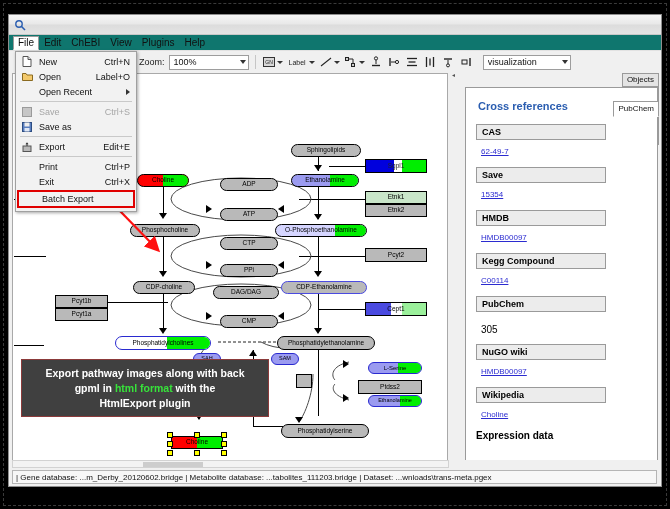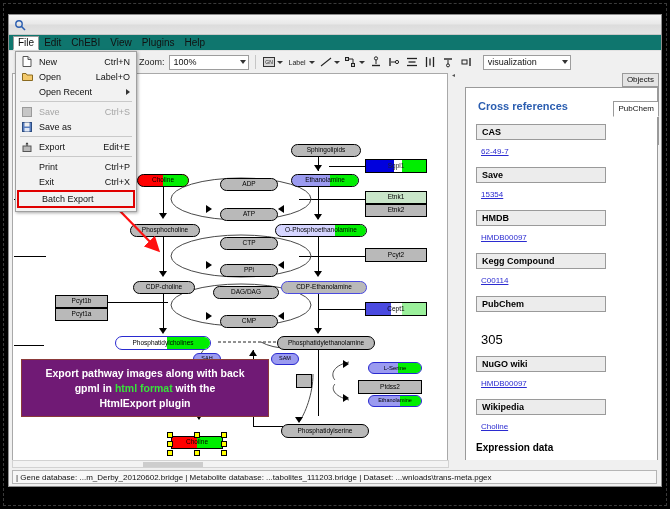--- a/index.html
+++ b/index.html
@@ -59,41 +59,41 @@
   .edge{position:absolute;background:#000;}
   .vline{width:1px;}
   .hline{height:1px;}
   .arrow-d{position:absolute;width:0;height:0;border-left:4px solid transparent;border-right:4px solid transparent;border-top:6px solid #000;}
   .arrow-r{position:absolute;width:0;height:0;border-top:4px solid transparent;border-bottom:4px solid transparent;border-left:6px solid #000;}
   .arrow-l{position:absolute;width:0;height:0;border-top:4px solid transparent;border-bottom:4px solid transparent;border-right:6px solid #000;}
   .arrow-u{position:absolute;width:0;height:0;border-left:4px solid transparent;border-right:4px solid transparent;border-bottom:6px solid #000;}
   .handle{position:absolute;width:4px;height:4px;background:#ffff00;border:1px solid #000;z-index:9;}
 
   
-  .annot{position:absolute;background:#701a75;border:1px solid #8b3a3a;color:#fff;
+  .annot{position:absolute;background:#404040;border:1px solid #8b3a3a;color:#fff;
      font-size:10.5px;font-weight:bold;text-align:center;display:flex;align-items:center;
      justify-content:center;line-height:15px;z-index:8;padding:2px 6px;box-sizing:border-box;}
   .annot .hl{color:#37e23a;}
 
   
   .redarrow{position:absolute;z-index:30;pointer-events:none;}
 
   
   .sidepanel{flex:1;display:flex;flex-direction:column;background:#f0f0f0;padding:2px 3px 2px 0;box-sizing:border-box;}
   .tabstrip{display:flex;align-items:flex-end;height:14px;padding-left:8px;gap:0px;flex-direction:column;}
   .tab{font-size:8px;color:#111;background:#e4e4e4;border:1px solid #9a9a9a;
      padding:1px 4px;margin-right:-1px;line-height:10px;white-space:nowrap;}
   .tab.sel{background:#fff;border-bottom:1px solid #fff;font-size:8px;padding:2px 4px;position:relative;z-index:3;}
   .panelbody{flex:1;background:#fff;border:1px solid #9a9a9a;margin-left:8px;
      overflow:hidden;position:relative;padding:8px 10px;box-sizing:border-box;}
   .xref-title{color:#2a5db0;font-size:11px;font-weight:bold;margin:4px 0 12px 2px;}
   .xsec{margin-bottom:9px;}
   .xhead{background:#ececec;border:1px solid #9a9a9a;font-size:9px;font-weight:bold;color:#000;
      padding:2px 5px;width:130px;box-sizing:border-box;}
-  .xval{font-size:13px;margin:20px 0 0 5px;color:#000;}
+  .xval{font-size:10px;margin:12px 0 0 5px;color:#000;}
   .xlink{font-size:8px;margin:4px 0 0 5px;color:#2b2bd0;text-decoration:underline;display:inline-block;}
   .expdata{font-size:10px;font-weight:bold;color:#000;margin-top:4px;}
 
   
   .splitter{width:7px;background:#f0f0f0;display:flex;flex-direction:column;align-items:center;
      justify-content:flex-start;padding-top:2px;}
   .split-dot{font-size:6px;color:#555;line-height:5px;}
 
   
   .statusbar{position:absolute;left:0;right:0;bottom:0;height:18px;background:#f0f0f0;

